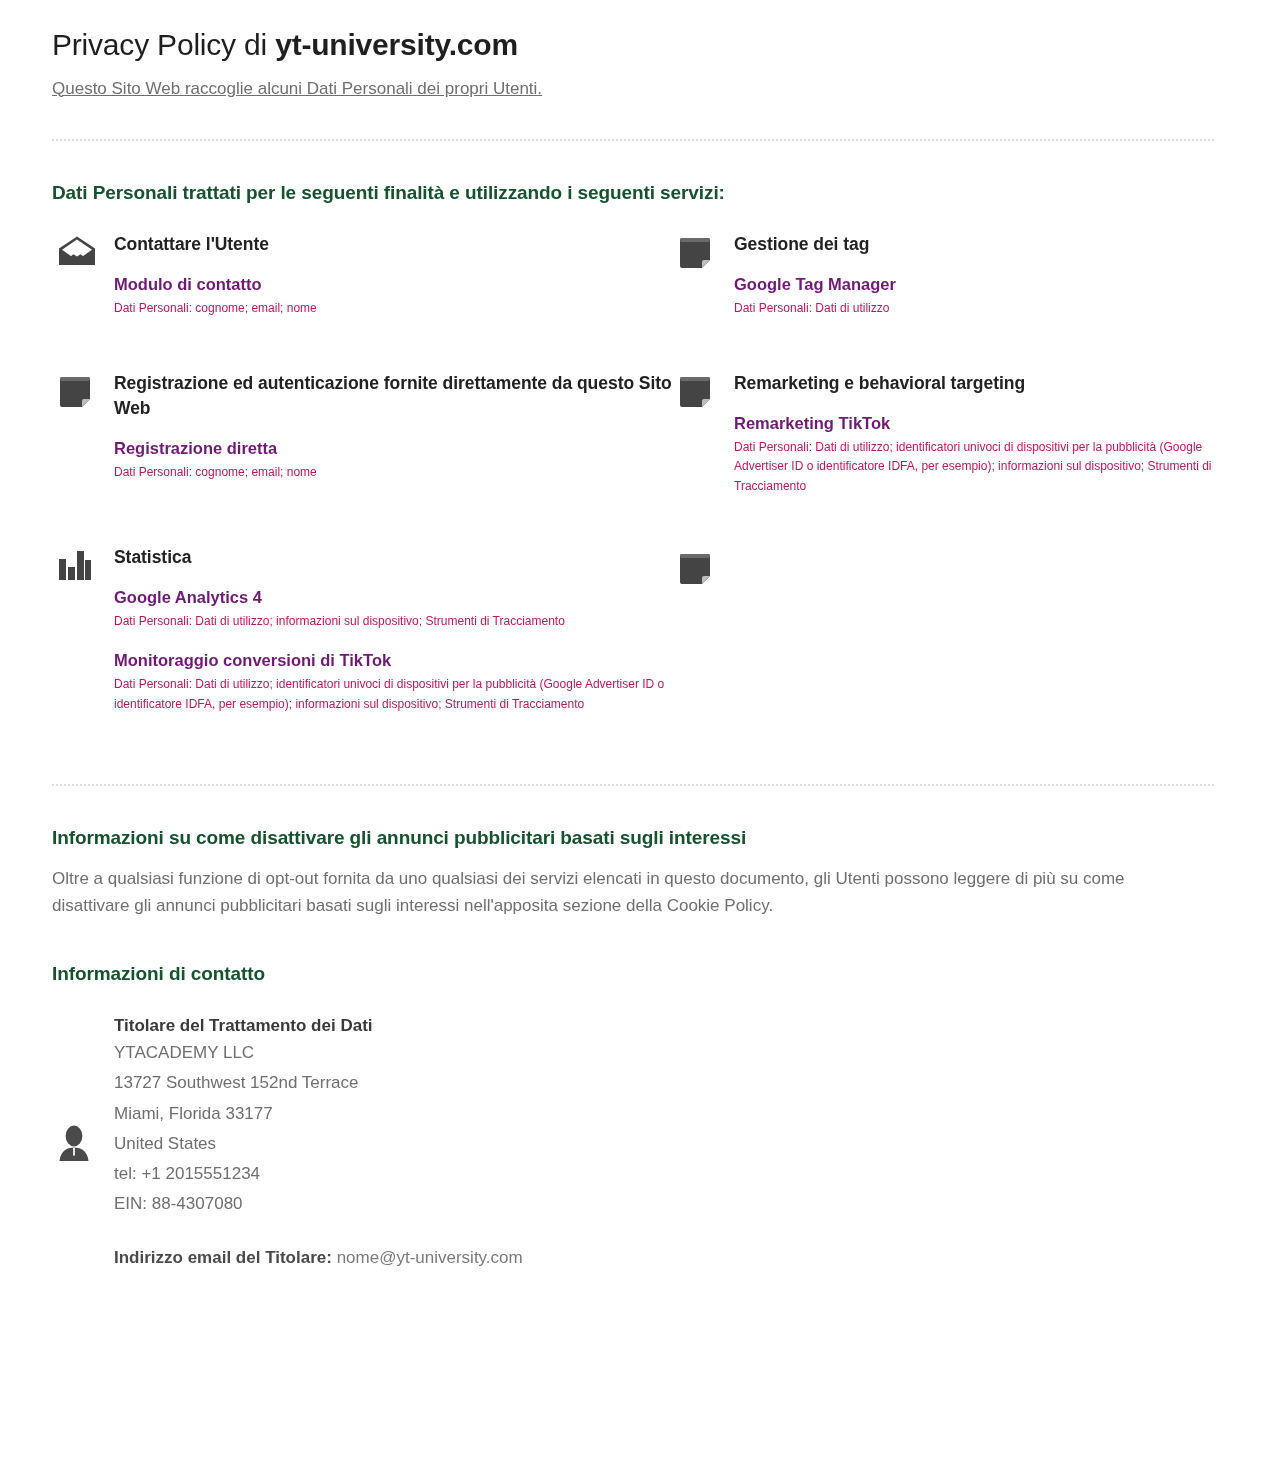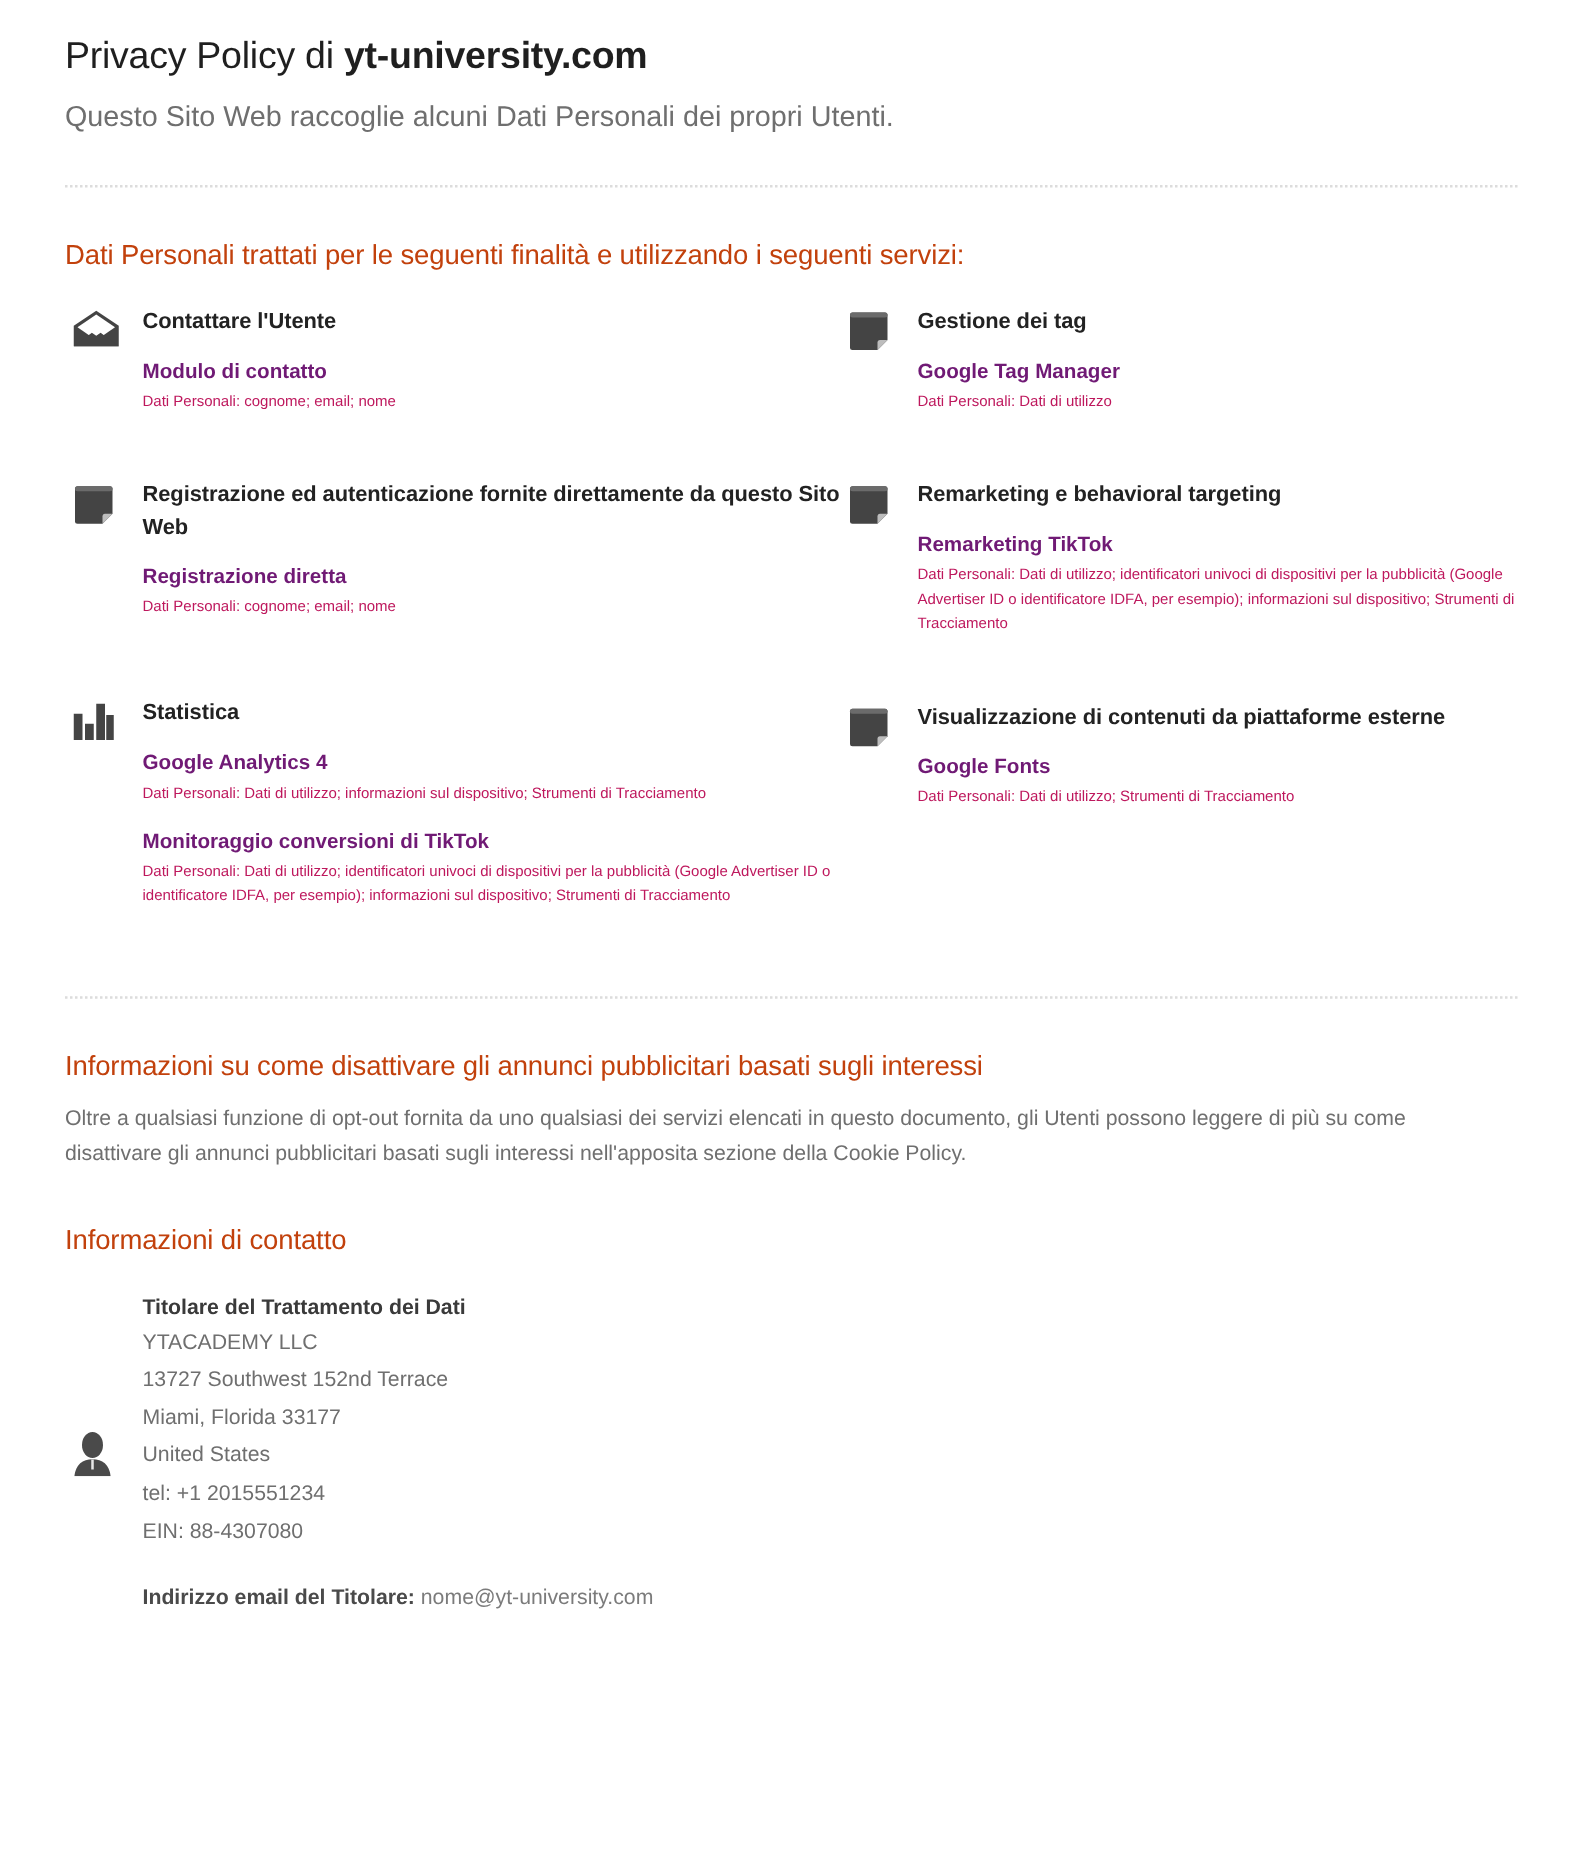--- a/index.html
+++ b/index.html
@@ -23,39 +23,40 @@
   .doc-title {
     font-size: 30px;
     font-weight: 400;
     color: #1f1f1f;
     margin: 26px 0 0 0;
     line-height: 1.25;
     letter-spacing: -0.2px;
   }
   .doc-title .strong { font-weight: 700; }
   .doc-subtitle {
-    font-size: 23px;
+    font-size: 17px;
     color: #6f6f6f;
     margin: 13px 0 0 0;
     line-height: 1.45;
+    text-decoration: underline;
   }
 
   
   .divider {
     height: 0;
     border-top: 2px dotted #dcdcdc;
     margin: 38px 0 0 0;
   }
   .divider.second { margin-top: 40px; }
 
   
   .section-heading {
-    font-size: 22px;
-    font-weight: 400;
-    color: #c2410c;
+    font-size: 19px;
+    font-weight: 700;
+    color: #14532d;
     margin: 40px 0 0 0;
     line-height: 1.3;
     letter-spacing: -0.1px;
   }
   .section-heading.contact-h { margin-top: 42px; }
 
   .section-paragraph {
     font-size: 17px;
     color: #6f6f6f;
     line-height: 1.62;
@@ -263,27 +264,20 @@
         </div>
       </div>
 
       <div class="purpose">
         <div class="icon-slot">
           <svg class="icon" width="34" height="34" viewBox="0 0 34 34" aria-hidden="true">
             <path d="M2 4 a2 2 0 0 1 2-2 h26 a2 2 0 0 1 2 2 v20 l-8 8 H4 a2 2 0 0 1-2-2 Z" fill="#444444"></path>
             <rect x="2" y="2" width="30" height="4" rx="2" fill="#6b6b6b"></rect>
             <path d="M24 32 v-6 a2 2 0 0 1 2-2 h6 Z" fill="#bdbdbd"></path>
           </svg>
-        </div>
-        <div class="body">
-          <p class="purpose-title">Visualizzazione di contenuti da piattaforme esterne</p>
-          <div class="service">
-            <p class="service-name">Google Fonts</p>
-            <p class="service-data">Dati Personali: Dati di utilizzo; Strumenti di Tracciamento</p>
-          </div>
         </div>
       </div>
 
     </div>
   </div>
 
   <div class="divider second"></div>
 
   <h2 class="section-heading">Informazioni su come disattivare gli annunci pubblicitari basati sugli interessi</h2>
   <p class="section-paragraph">Oltre a qualsiasi funzione di opt-out fornita da uno qualsiasi dei servizi elencati in questo documento, gli Utenti possono leggere di più su come disattivare gli annunci pubblicitari basati sugli interessi nell'apposita sezione della Cookie Policy.</p>

